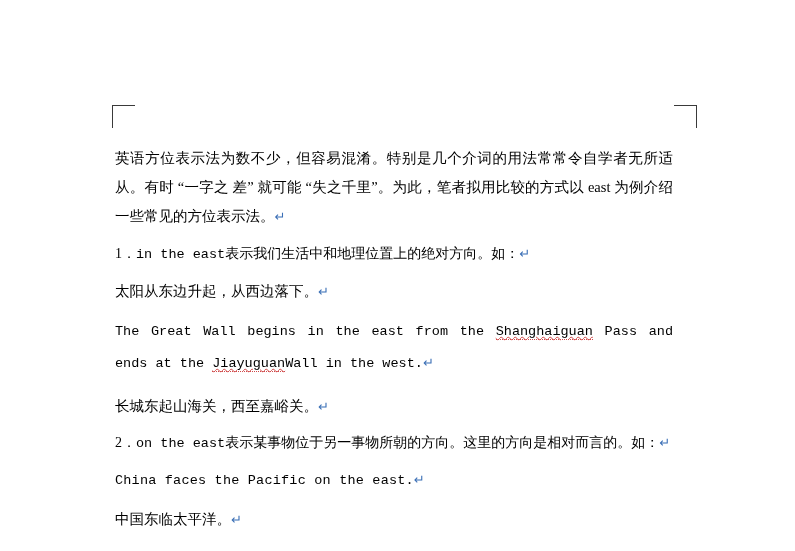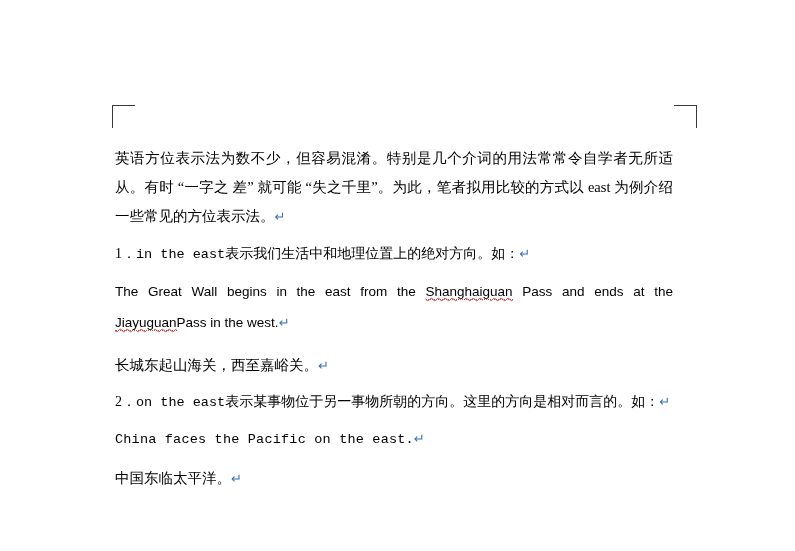--- a/index.html
+++ b/index.html
@@ -107,42 +107,43 @@
     font-family: "Liberation Mono", "DejaVu Sans Mono", monospace;
     font-size: 13.5px;
   }
   .para-wrap {
     font-size: 14.5px;
     line-height: 31px;
     margin-bottom: 12px;
     text-align: justify;
   }
   .para-wrap .en {
-    font-family: Liberation Sans, sans-serif;
+    font-family: Liberation Mono, monospace;
     font-size: 13.5px;
   }
 </style>
 </head>
 <body>
 
 <div class="page">
 
   <div class="crop tl"></div>
   <div class="crop tr"></div>
 
   <div class="content">
 
     <p class="para cn"><span>英语方位表示法为数不少，但容易混淆。特别是几个介词的用法常常令自学者无所适从。有时 “一字之 差” 就可能 “失之千里”。为此，笔者拟用比较的方式以 east 为例介绍一些常见的方位表示法。</span><span class="pilcrow">↵</span></p>
 
 
     <p class="mixed cn"><span>1．</span><span class="en">in the east</span><span>表示我们生活中和地理位置上的绝对方向。如：</span><span class="pilcrow">↵</span></p>
 
 
+    <p class="line cn"><span>太阳从东边升起，从西边落下。</span><span class="pilcrow">↵</span></p>
 
-    <p class="para-wrap"><span class="en">The Great Wall begins in the east from the </span><span class="en spellerr">Shanghaiguan</span><span class="en"> Pass and ends at the </span><span class="en spellerr">Jiayuguan</span><span class="en">Pass in the west.</span><span class="pilcrow">↵</span></p>
+    <p class="para-wrap"><span class="en">The Great Wall begins in the east from the </span><span class="en spellerr">Shanghaiguan</span><span class="en"> Pass and ends at the </span><span class="en spellerr">Jiayuguan</span><span class="en">Wall in the west.</span><span class="pilcrow">↵</span></p>
 
     <p class="line cn"><span>长城东起山海关，西至嘉峪关。</span><span class="pilcrow">↵</span></p>
 
     <p class="mixed cn"><span>2．</span><span class="en">on the east</span><span>表示某事物位于另一事物所朝的方向。这里的方向是相对而言的。如：</span><span class="pilcrow">↵</span></p>
 
     <p class="line-mono"><span>China faces the Pacific on the east.</span><span class="pilcrow">↵</span></p>
 
     <p class="line cn"><span>中国东临太平洋。</span><span class="pilcrow">↵</span></p>
 
   </div>

